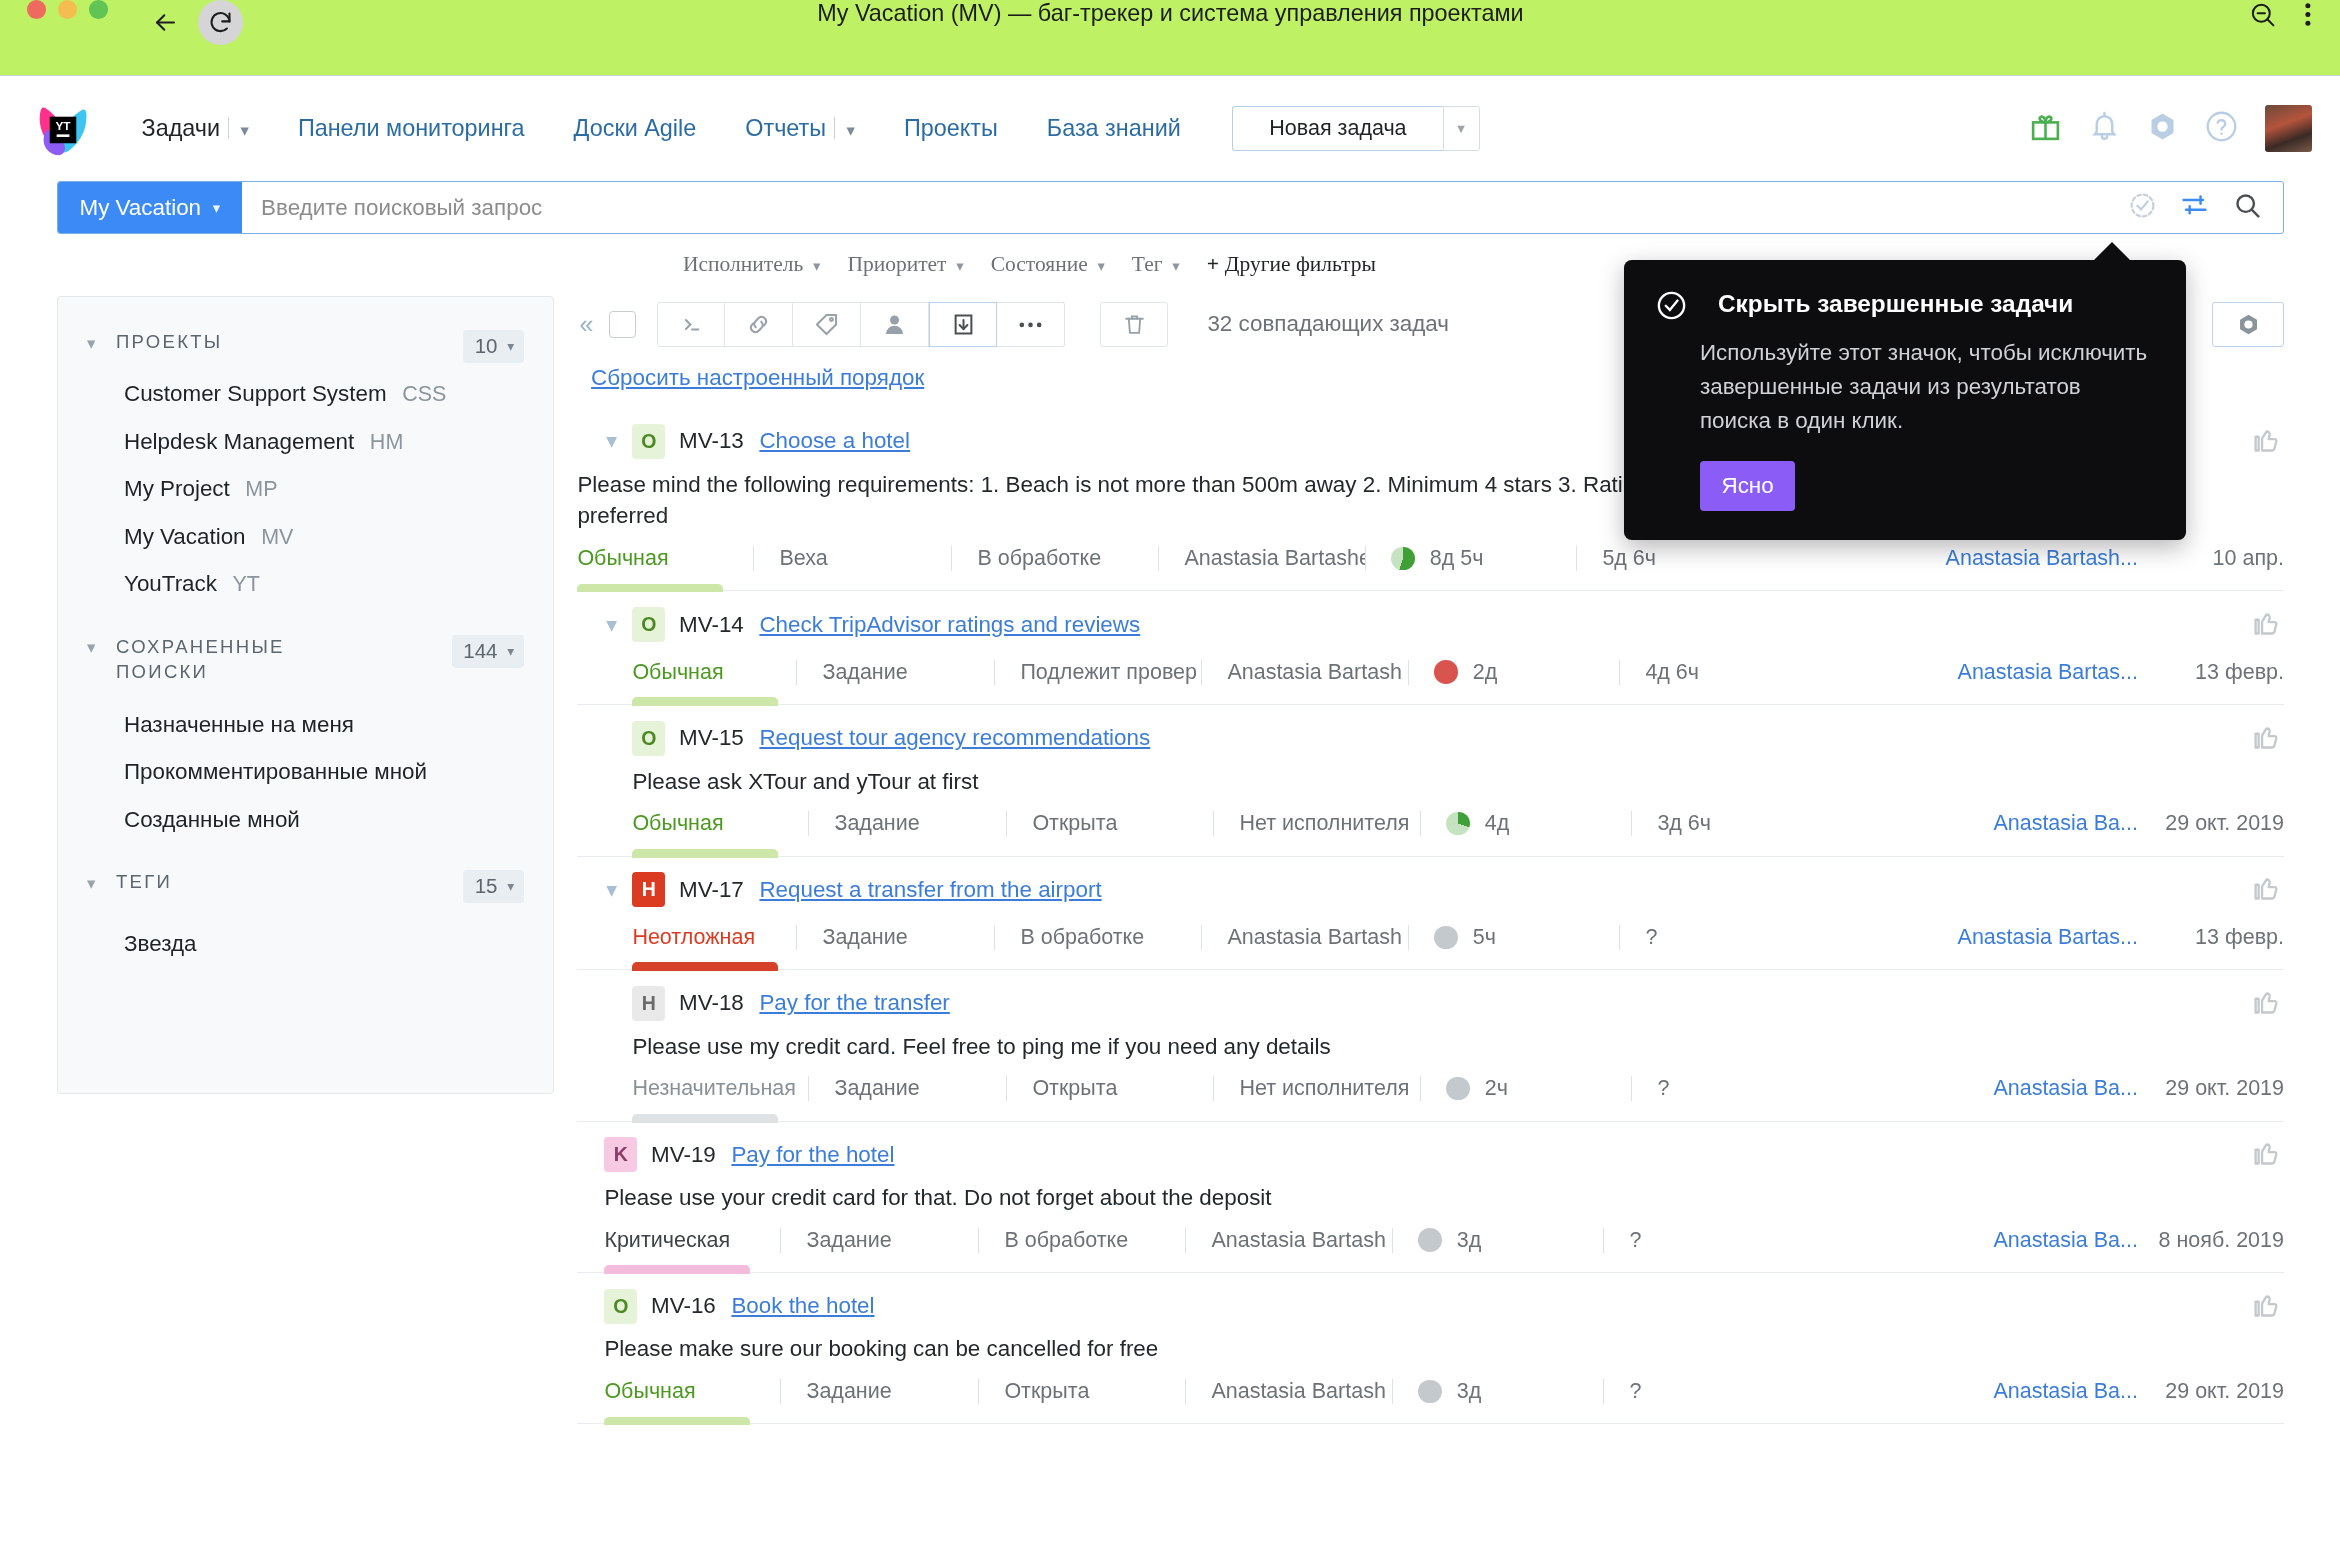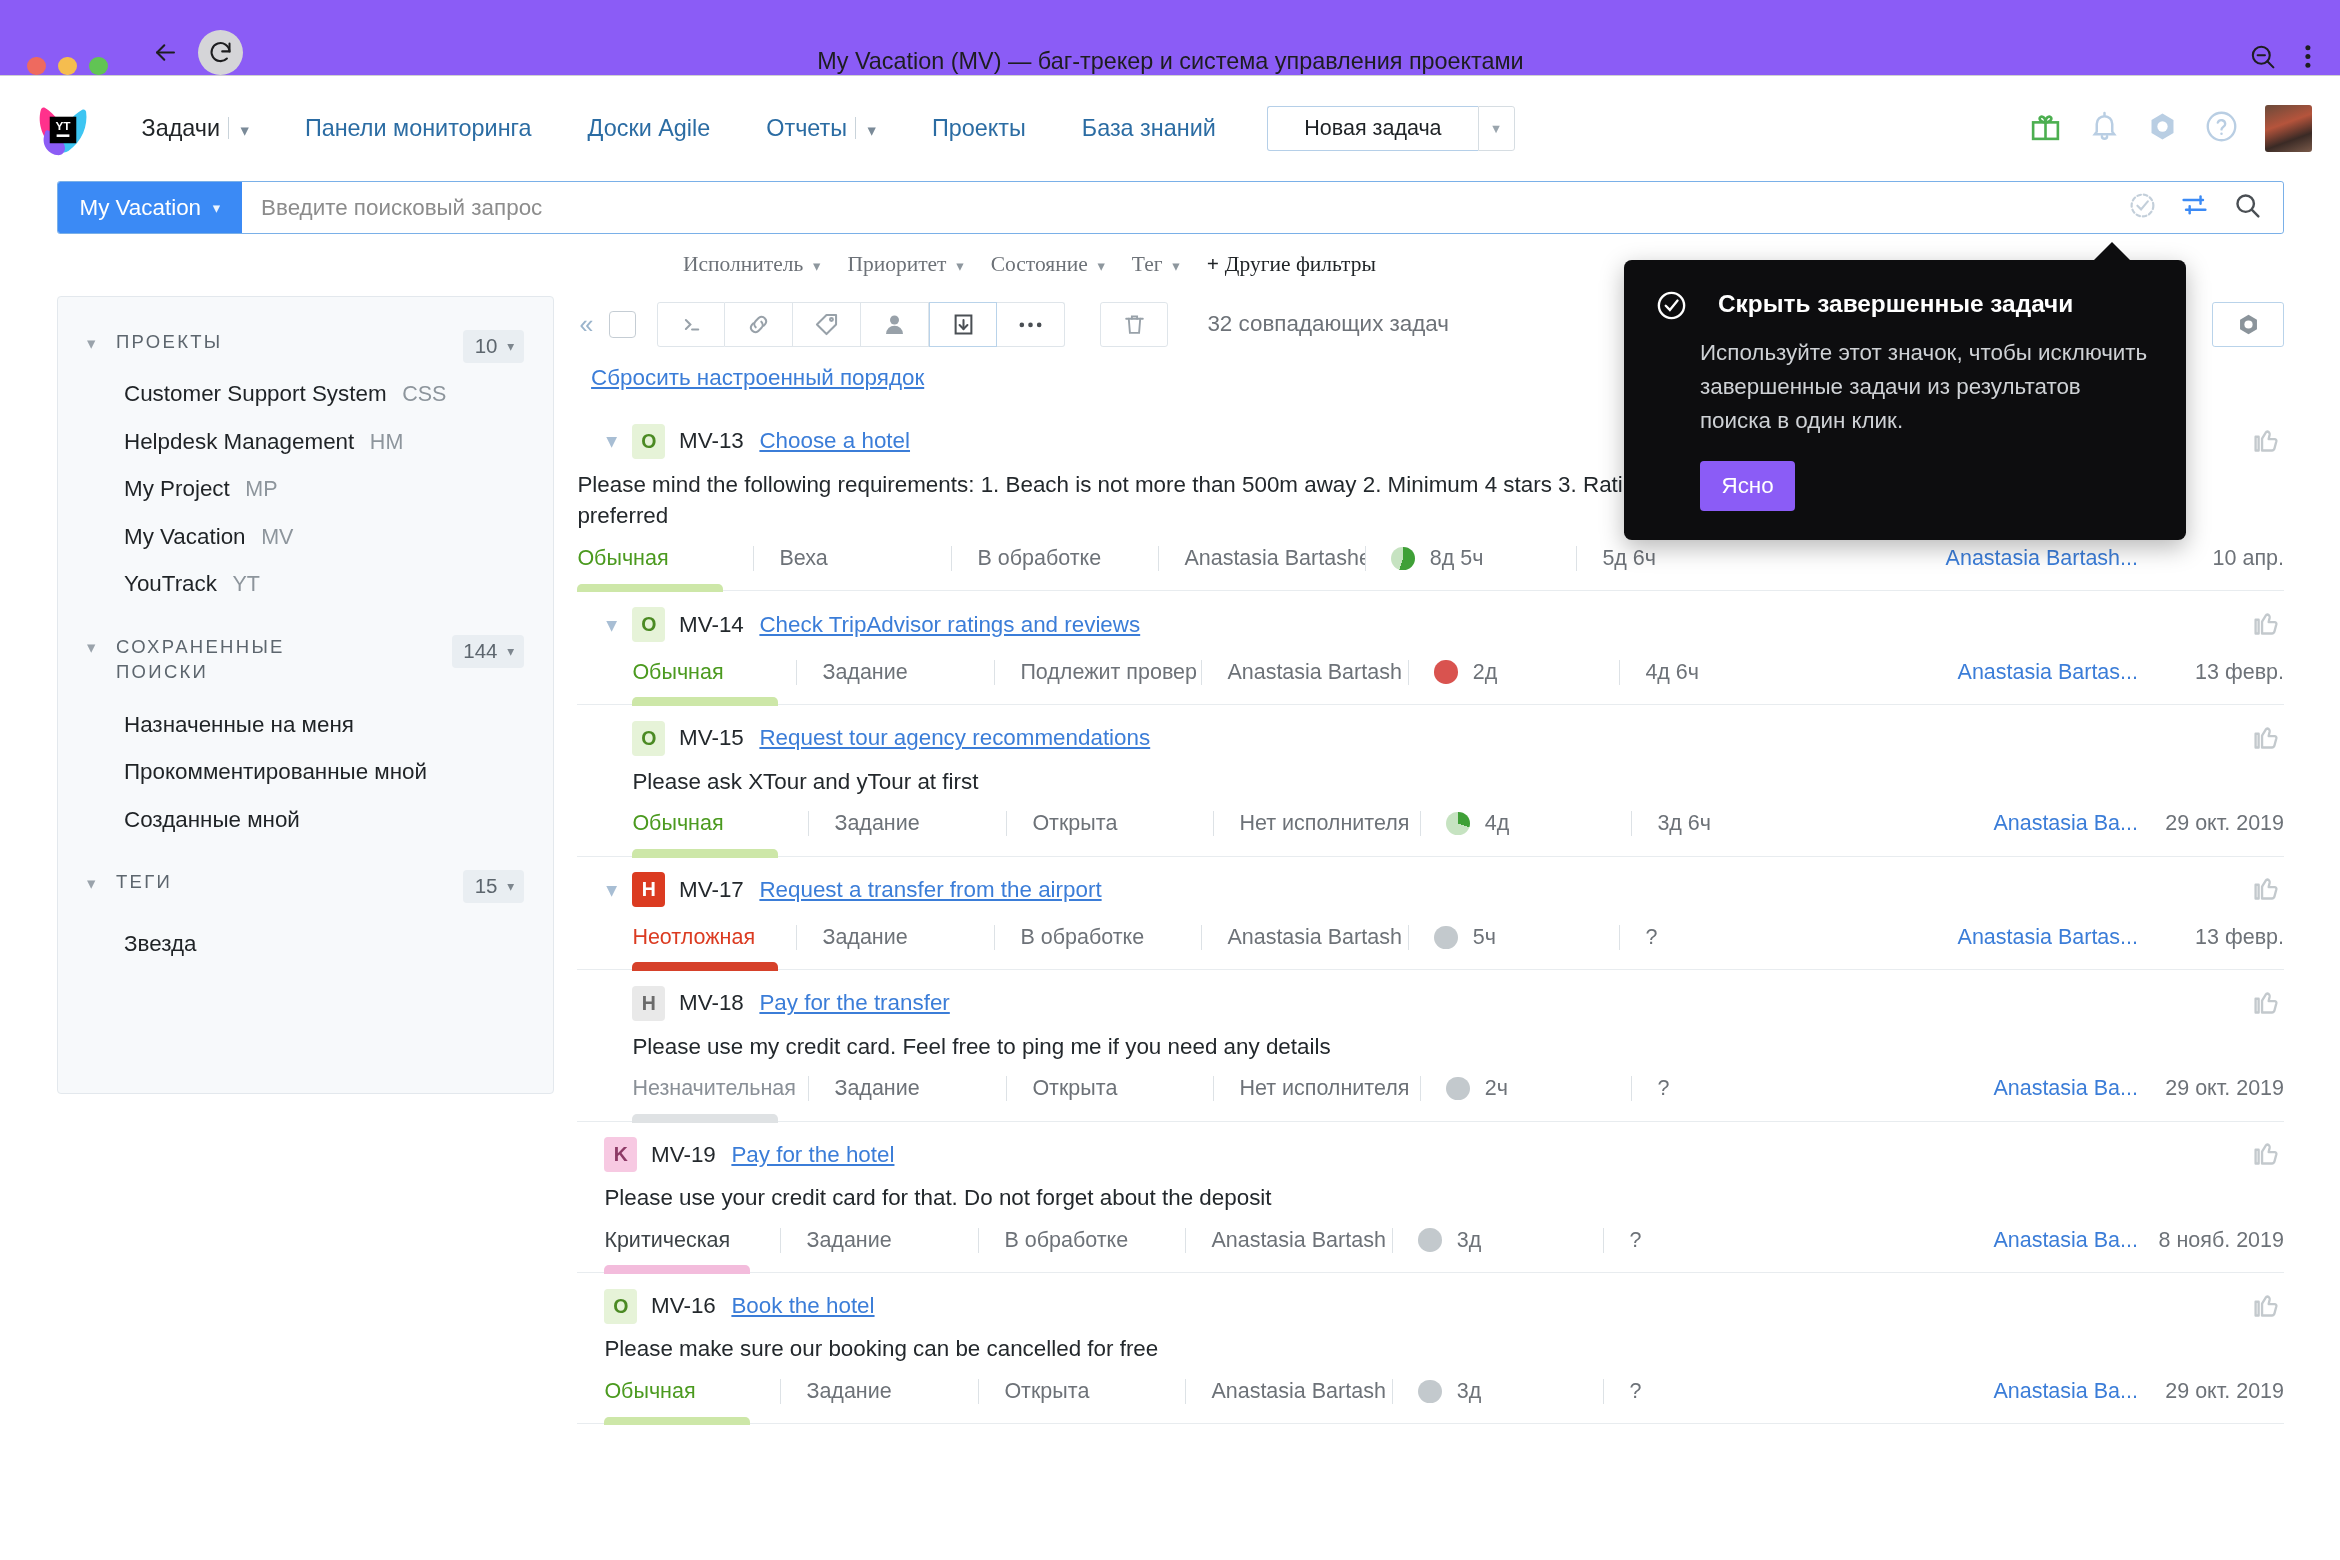--- a/index.html
+++ b/index.html
@@ -8,23 +8,23 @@
     width: 2341px; height: 1560px;
     font-family: "Liberation Sans", sans-serif;
     background: #ffffff;
     overflow: hidden;
     -webkit-font-smoothing: antialiased;
   }
 
   
   .titlebar {
     height: 76px;
-    background: #8b5cf6;
+    background: #bef264;
     border-bottom: 1px solid #cfcfd2;
-    display: flex; align-items: flex-end;
+    display: flex; align-items: flex-start;
     position: relative;
   }
   .traffic { display:flex; gap:12.7px; margin-left: 27px; }
   .dot { width: 18.5px; height:18.5px; border-radius: 50%; }
   .dot.red { background:#ee6a5f; }
   .dot.yellow { background:#f5bd4f; }
   .dot.green { background:#61c454; }
 
   .navbtns { display:flex; align-items:center; gap:9.8px; margin-left: 35px; }
   .navbtn {
@@ -43,21 +43,21 @@
   
   .ytheader {
     height: 105px;
     display:flex; align-items:center;
     padding: 0 29px 0 35px;
     background:#fff;
   }
   .yt-logo {
     width: 57px; height:57px; position:relative; margin-right: 29px; flex:none;
   }
-  .nav { display:flex; align-items:center; gap:15px; }
+  .nav { display:flex; align-items:center; gap:8px; }
   .navitem {
     font-size:23.4px; color:#2b6ca3; padding: 0 20.5px; position:relative;
     white-space:nowrap; cursor:pointer;
   }
   .navitem.dark { color:#1f2326; }
   .navitem .caret {
     color:#7a8a98; font-size: 16.6px; margin-left: 11.7px; display:inline-block;
   }
   .navitem .divider {
     display:inline-block; width:1px; height:21.5px; background:#c9d3da;

